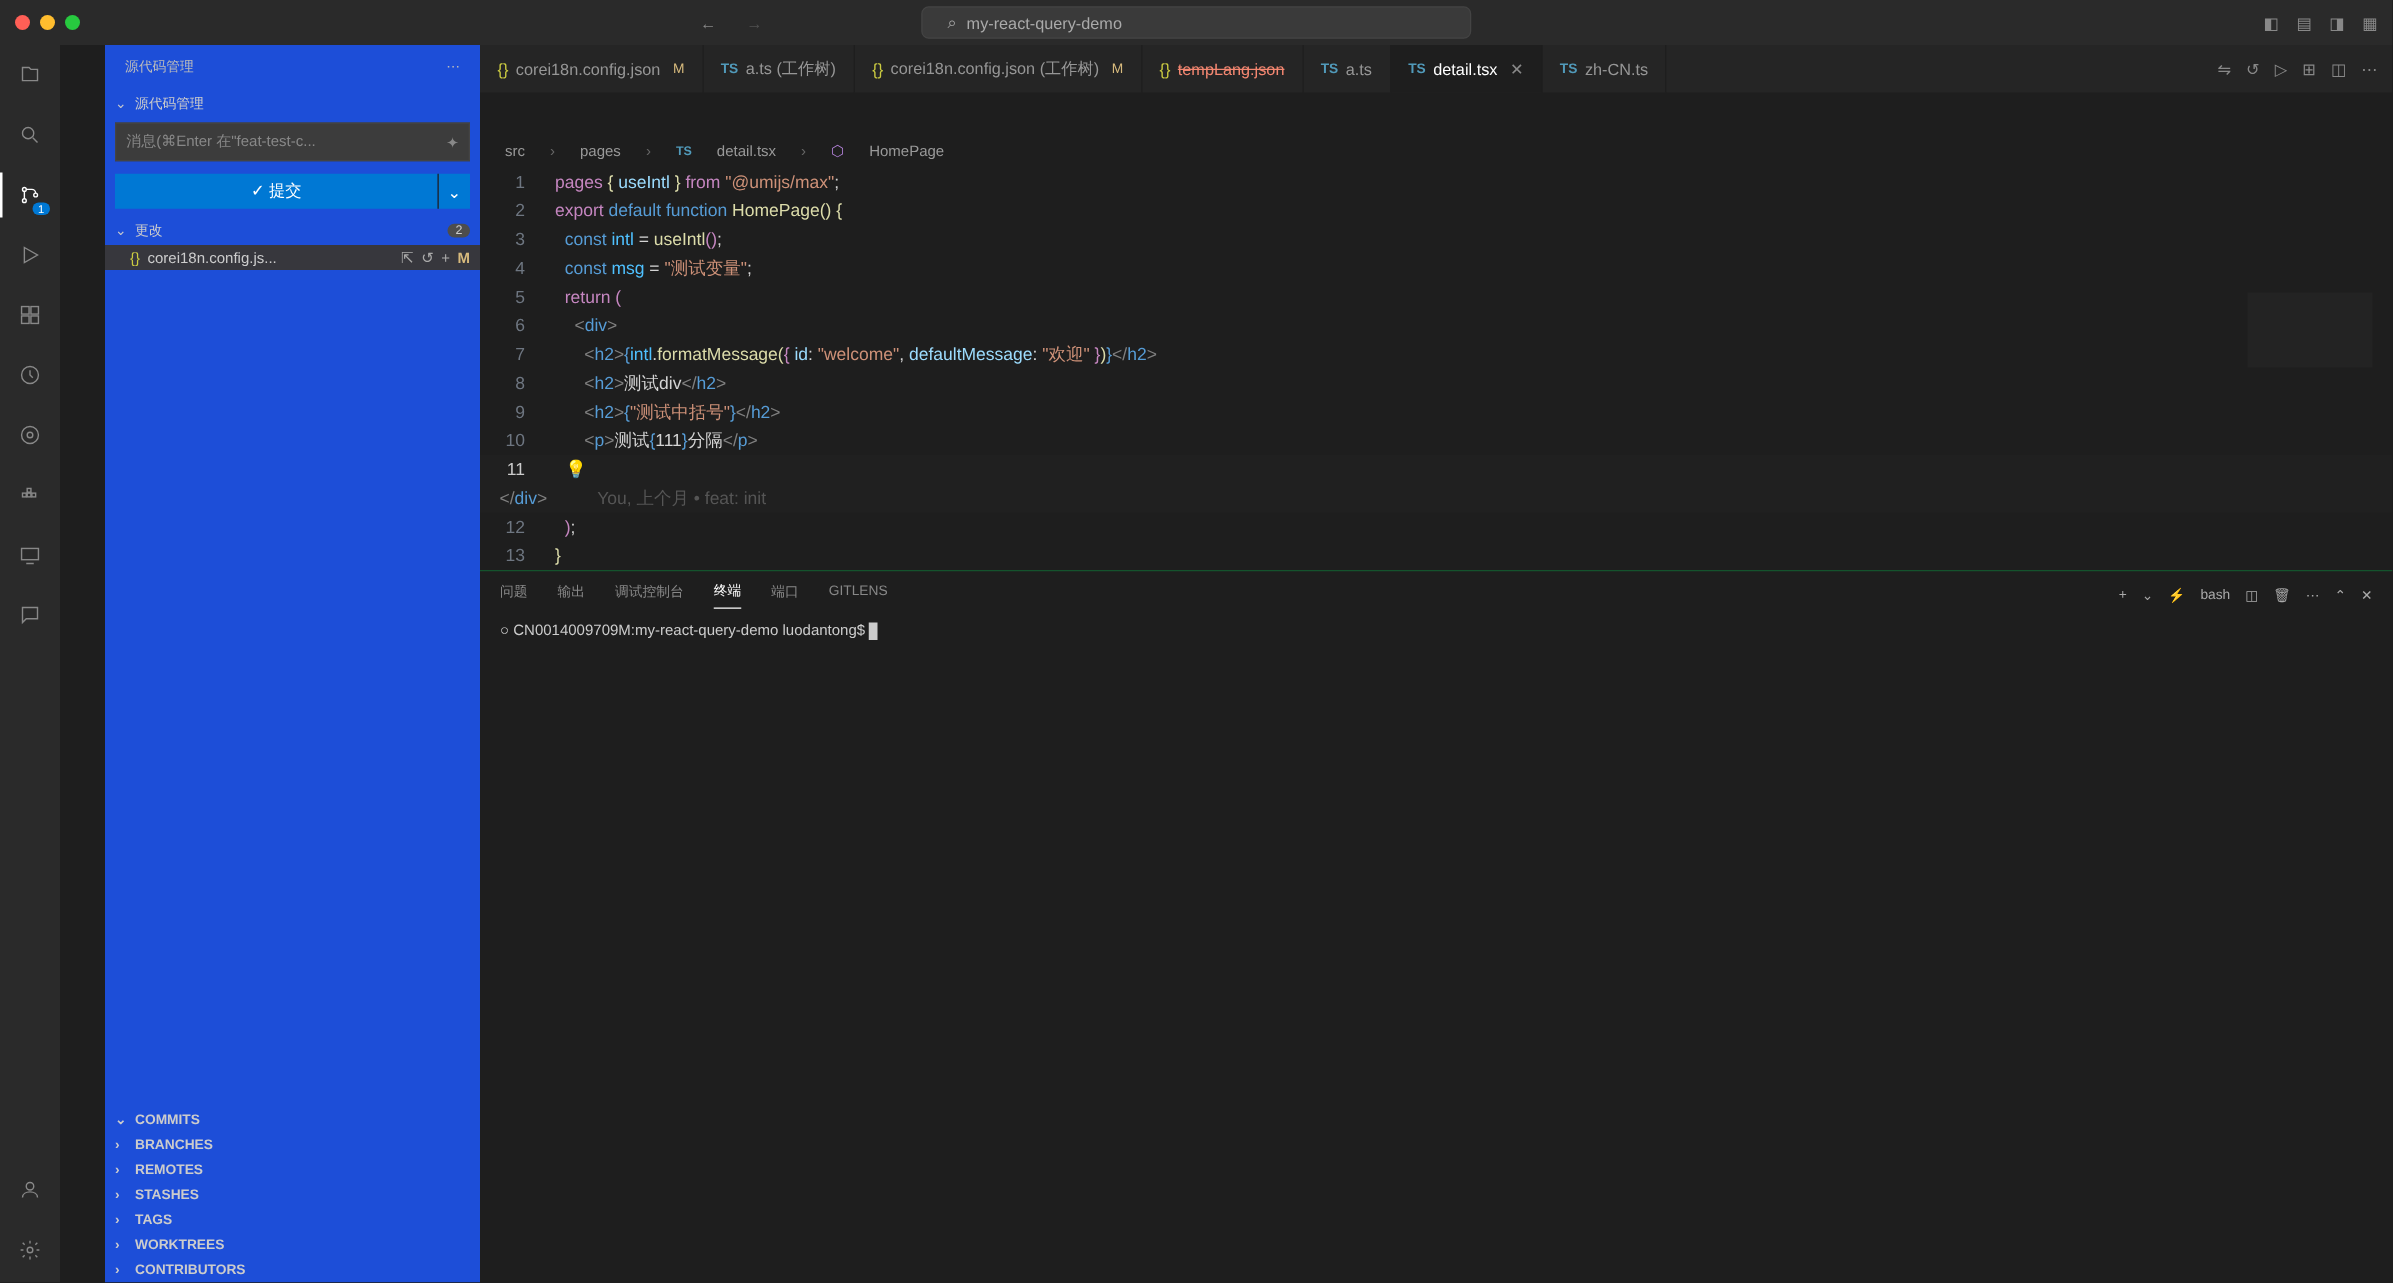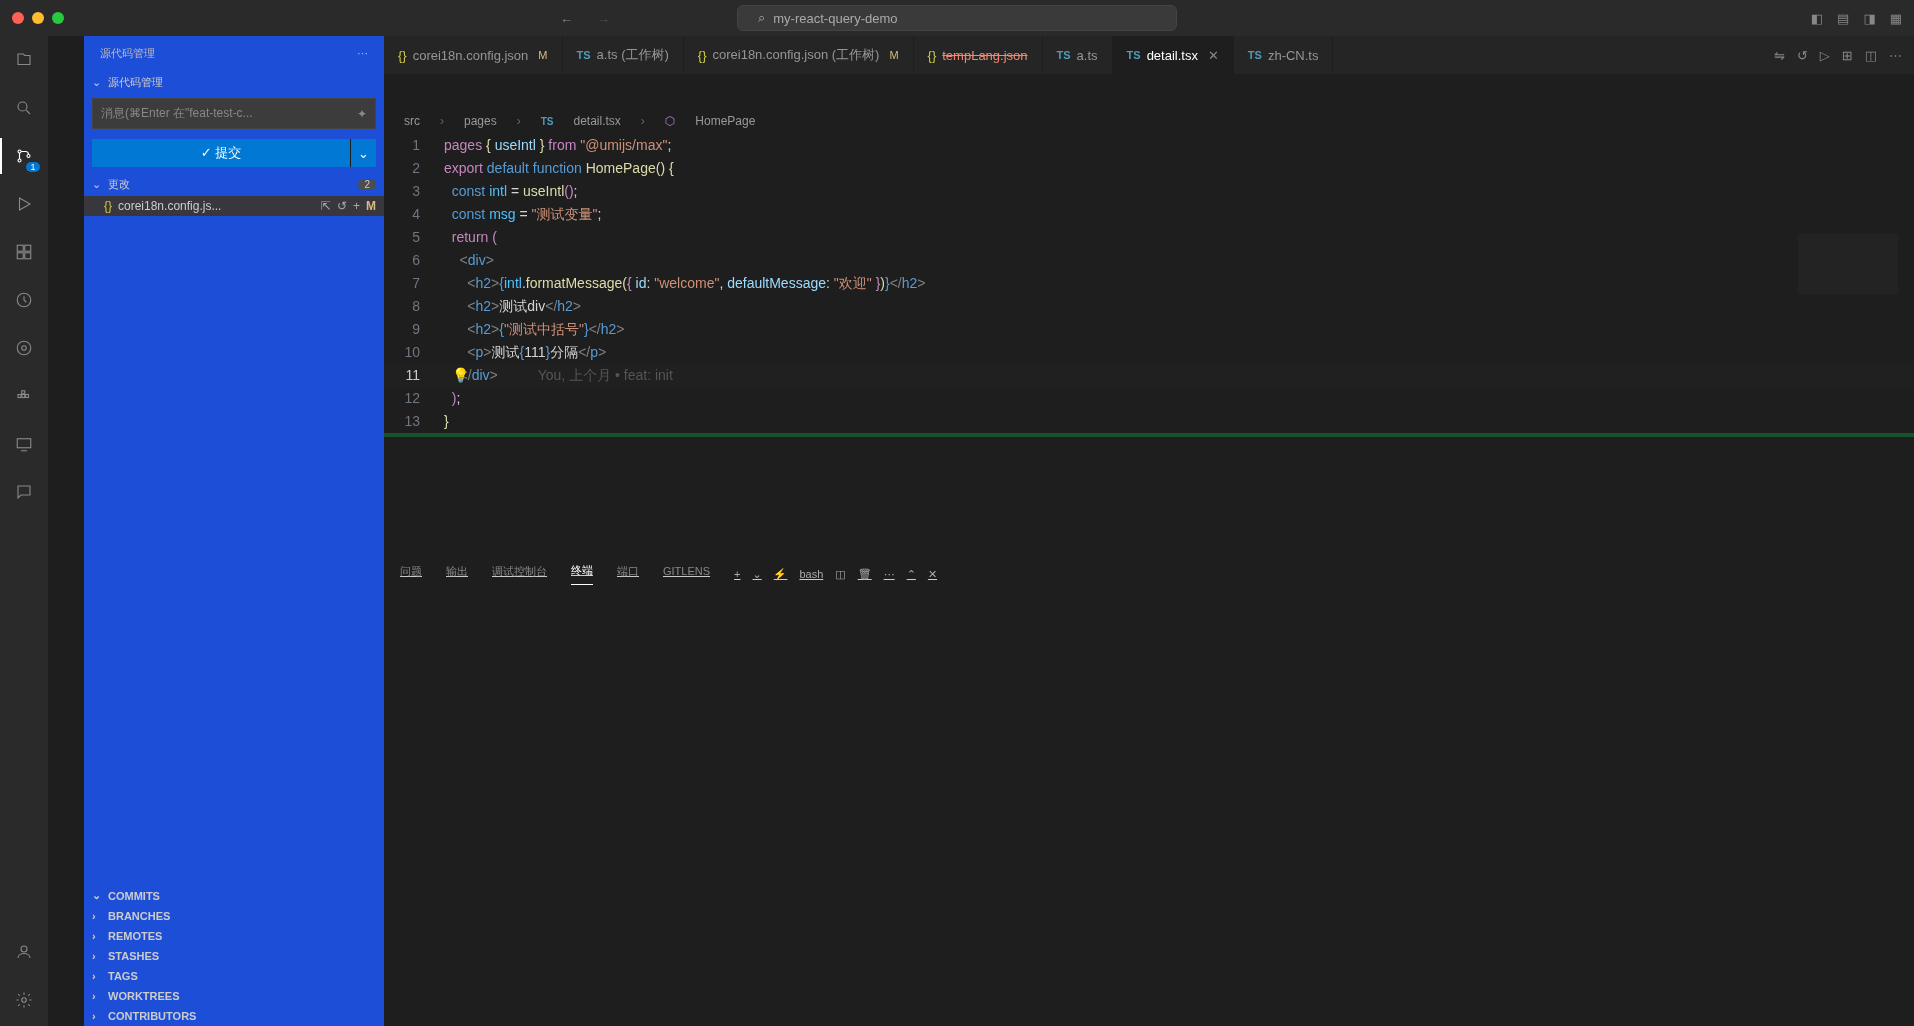--- a/index.html
+++ b/index.html
@@ -43,30 +43,30 @@
 .tab-strike { text-decoration:line-through; color:#f48771; }
 .tab-modified { color:#d7ba7d; font-size:11px; margin-left:4px; }
 .tab-actions { margin-left:auto; display:flex; align-items:center; gap:12px; padding:0 12px; color:#888; }
 .breadcrumb { padding:6px 20px; font-size:12px; color:#999; display:flex; align-items:center; gap:20px;margin-top:34px; }
 .breadcrumb .sep { color:#666; }
 .codelens { padding:2px 20px 6px 100px; font-size:12px; color:#666; }
 .code { font-family:Menlo,Monaco,Consolas,monospace; font-size:14px; line-height:23px; position:relative; }
 .line { display:flex; }
 .gutter { width:60px; text-align:right; padding-right:24px; color:#6e7681; user-select:none; }
 .line.current .gutter { color:#ccc; }
-.line.current { background:#2a2a2a22; }
+.line.current { background:#2a2a2a22;flex-direction:column; }
 .code-text { white-space:pre; }
 .bulb { position:absolute; left:68px; color:#ffcc00; }
 .minimap { position:absolute; right:16px; top:100px; width:100px; height:60px; background:#2a2a2a; opacity:.4; }
 .k-purple { color:#c586c0; } .k-blue { color:#569cd6; }
 .k-yellow { color:#dcdcaa; } .k-orange { color:#ce9178; } .k-lightblue { color:#9cdcfe; }
 .k-white { color:#d4d4d4; } .k-gray { color:#808080; }
 .k-const { color:#4fc1ff; }
 .blame { color:#555; padding-left:40px; }
-.panel { height:270px; border-top:4px solid #14532d; display:flex; flex-direction:row;text-decoration:underline; }
+.panel { height:270px; border-top:1px solid #14532d; display:flex; flex-direction:column; }
 .panel-tabs { display:flex; padding:8px 16px 0; gap:24px; font-size:11px; color:#888; align-items:center; }
 .panel-tabs .pt { cursor:pointer; padding-bottom:6px; }
 .panel-tabs .pt.active { color:#fff; border-bottom:1px solid #fff; }
 .panel-actions { margin-left:auto; display:flex; gap:12px; align-items:center; color:#aaa; }
 .terminal { flex:1; padding:10px 16px; font-family:Menlo,Monaco,monospace; font-size:12px; color:#ccc; }
 .cursor-block { display:inline-block; width:7px; height:14px; background:#ccc; vertical-align:middle; }
 svg { width:18px; height:18px; fill:none; stroke:currentColor; stroke-width:1.5; }
 </style>
 </head>
 <body>
@@ -369,15 +369,18 @@
             <span>⌄</span>
           <span>⚡</span>
             <span>bash</span>
           <span>◫</span>
           <span>🗑</span>
           <span>⋯</span>
           <span>⌃</span>
           <span>✕</span>
         </div>
       </div>
+      <div class="terminal">
+        <span>○ </span><span>CN0014009709M:my-react-query-demo luodantong$ </span><span class="cursor-block"></span>
+      </div>
     </div>
   </div>
 </div>
 
 </body></html>

